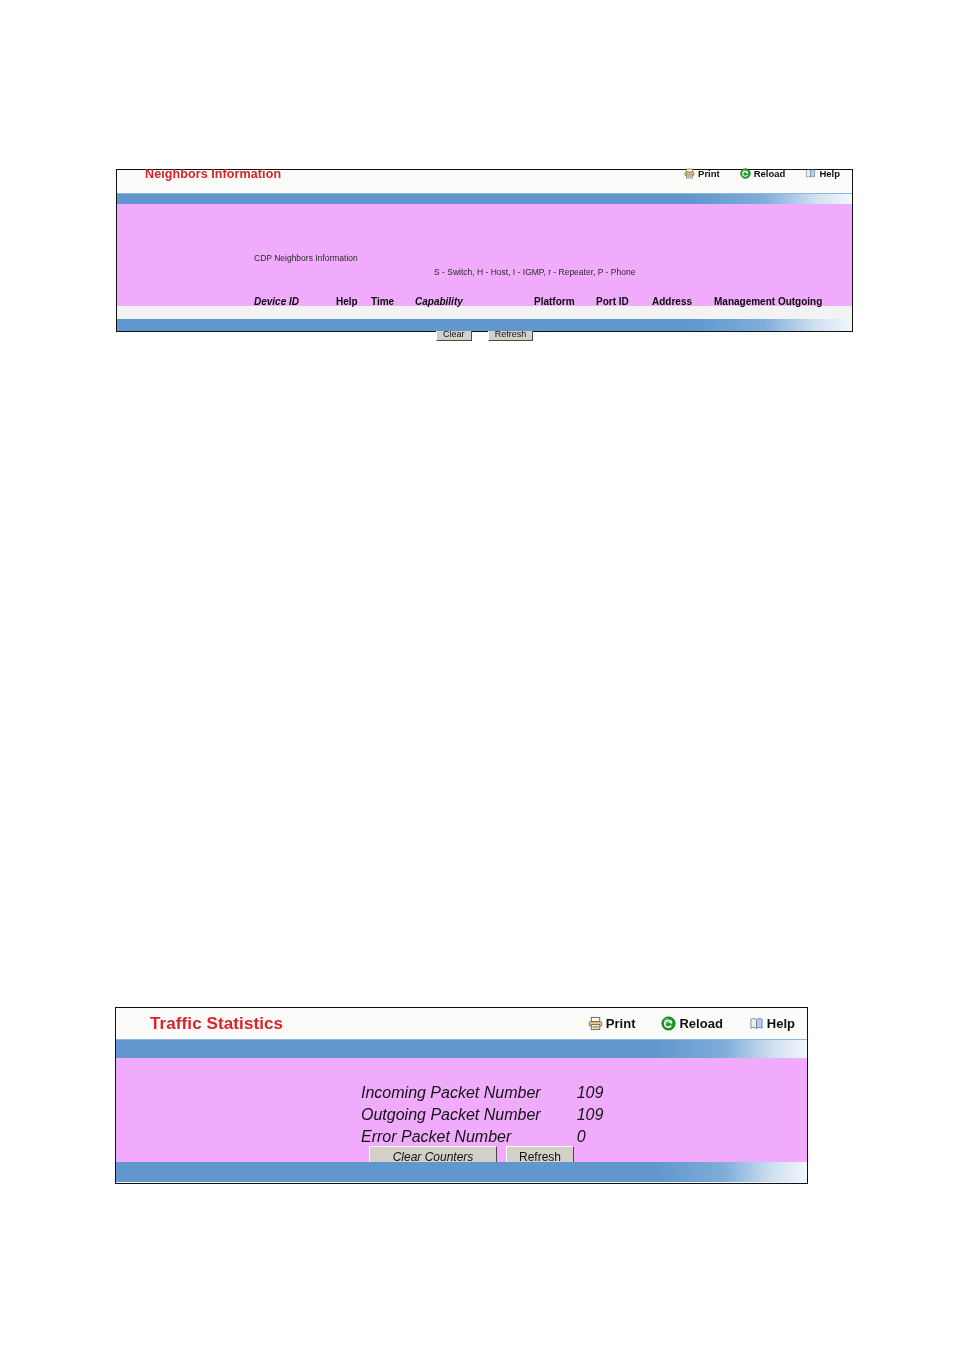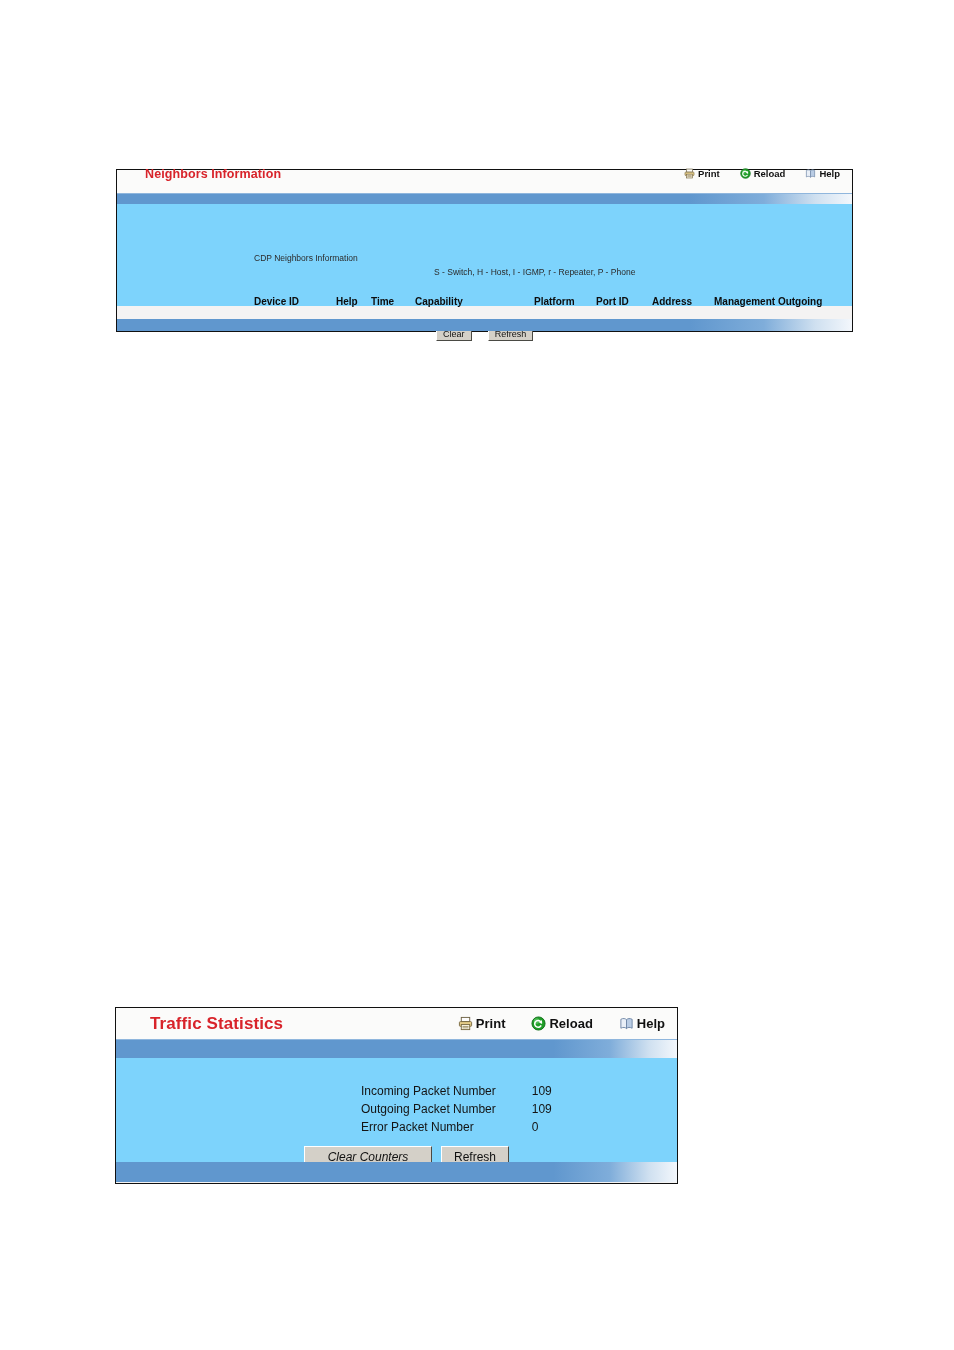--- a/index.html
+++ b/index.html
@@ -68,21 +68,21 @@
                 #6097ce 0%,
                 #6097ce 78%,
                 #7fadda 88%,
                 #cfe0f0 95%,
                 #f3f7fc 100%);
   }
   .bluebar.top { box-shadow: inset 0 1px 0 #8fb6dd; }
 
   .panel-body {
     position: relative;
-    background: #7dd3fc;
+    background: #f0abfc;
   }
 
   
   .winbtn {
     box-sizing: border-box;
     background: #d4d0c8;
     border-top: 1px solid #ffffff;
     border-left: 1px solid #ffffff;
     border-right: 1px solid #4a4a44;
     border-bottom: 1px solid #4a4a44;
@@ -132,24 +132,24 @@
     left: 137px;
     top: 92px;
     font-size: 10px;
     font-weight: bold;
     color: #0d0d0d;
     white-space: nowrap;
     display: flex;
     align-items: baseline;
   }
   .cdp-headers .col { flex: none; }
-  .col-device     { width: 82px; }
+  .col-device     { width: 82px; font-style: italic; }
   .col-intf       { width: 35px; }
   .col-time       { width: 44px; }
-  .col-capability { width: 72px; }
+  .col-capability { width: 72px; font-style: italic; }
   .col-platform   { width: 62px; padding-left: 47px; }
   .col-portid     { width: 56px; }
   .col-address    { width: 62px; }
   .col-mgmt       { }
 
   #panel-neighbors .btn-row {
     position: absolute;
     left: 0;
     top: 122px;
     width: 100%;
@@ -161,41 +161,42 @@
     height: 15px;
     font-size: 9px;
     min-width: 36px;
     padding: 0 6px;
   }
 
   
   #panel-traffic {
     left: 115px;
     top: 1007px;
-    width: 563px;
+    width: 693px;
     height: 177px;
   }
   #panel-traffic .panel-titlebar {
     height: 31px;
     padding: 0 12px 0 34px;
   }
   #panel-traffic .panel-title { font-size: 17px; }
   #panel-traffic .panel-actions { gap: 26px; font-size: 13px; }
   #panel-traffic .action-icon { width: 15px; height: 15px; }
   #panel-traffic .bluebar.top { height: 19px; }
   #panel-traffic .panel-body { height: 104px; }
   #panel-traffic .bluebar.bottom { height: 20px; }
 
   .stats-table {
     position: absolute;
     left: 245px;
     top: 26px;
-    font-size: 12px;
+    font-size: 16px;
     color: #141414;
     border-collapse: collapse;
+    font-style: italic;
   }
   .stats-table td { padding: 0 0 4px 0; white-space: nowrap; }
   .stats-label { padding-right: 36px !important; }
   .stats-value { text-align: left; }
 
   #panel-traffic .btn-row {
     position: absolute;
     left: 0;
     top: 88px;
     width: 100%;

